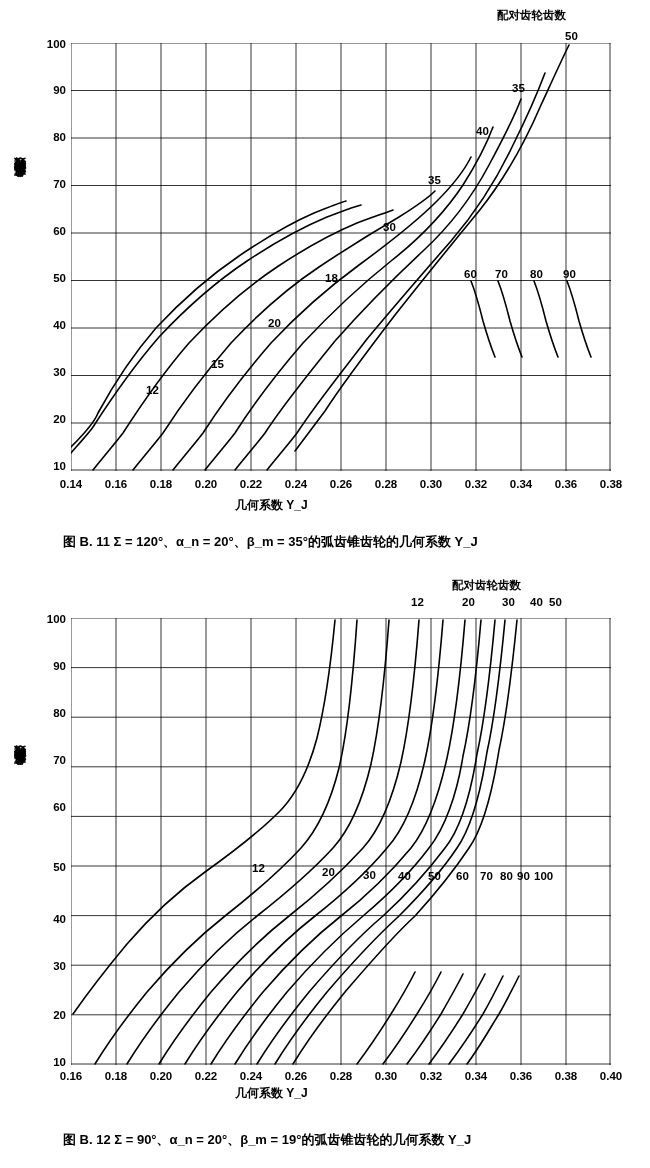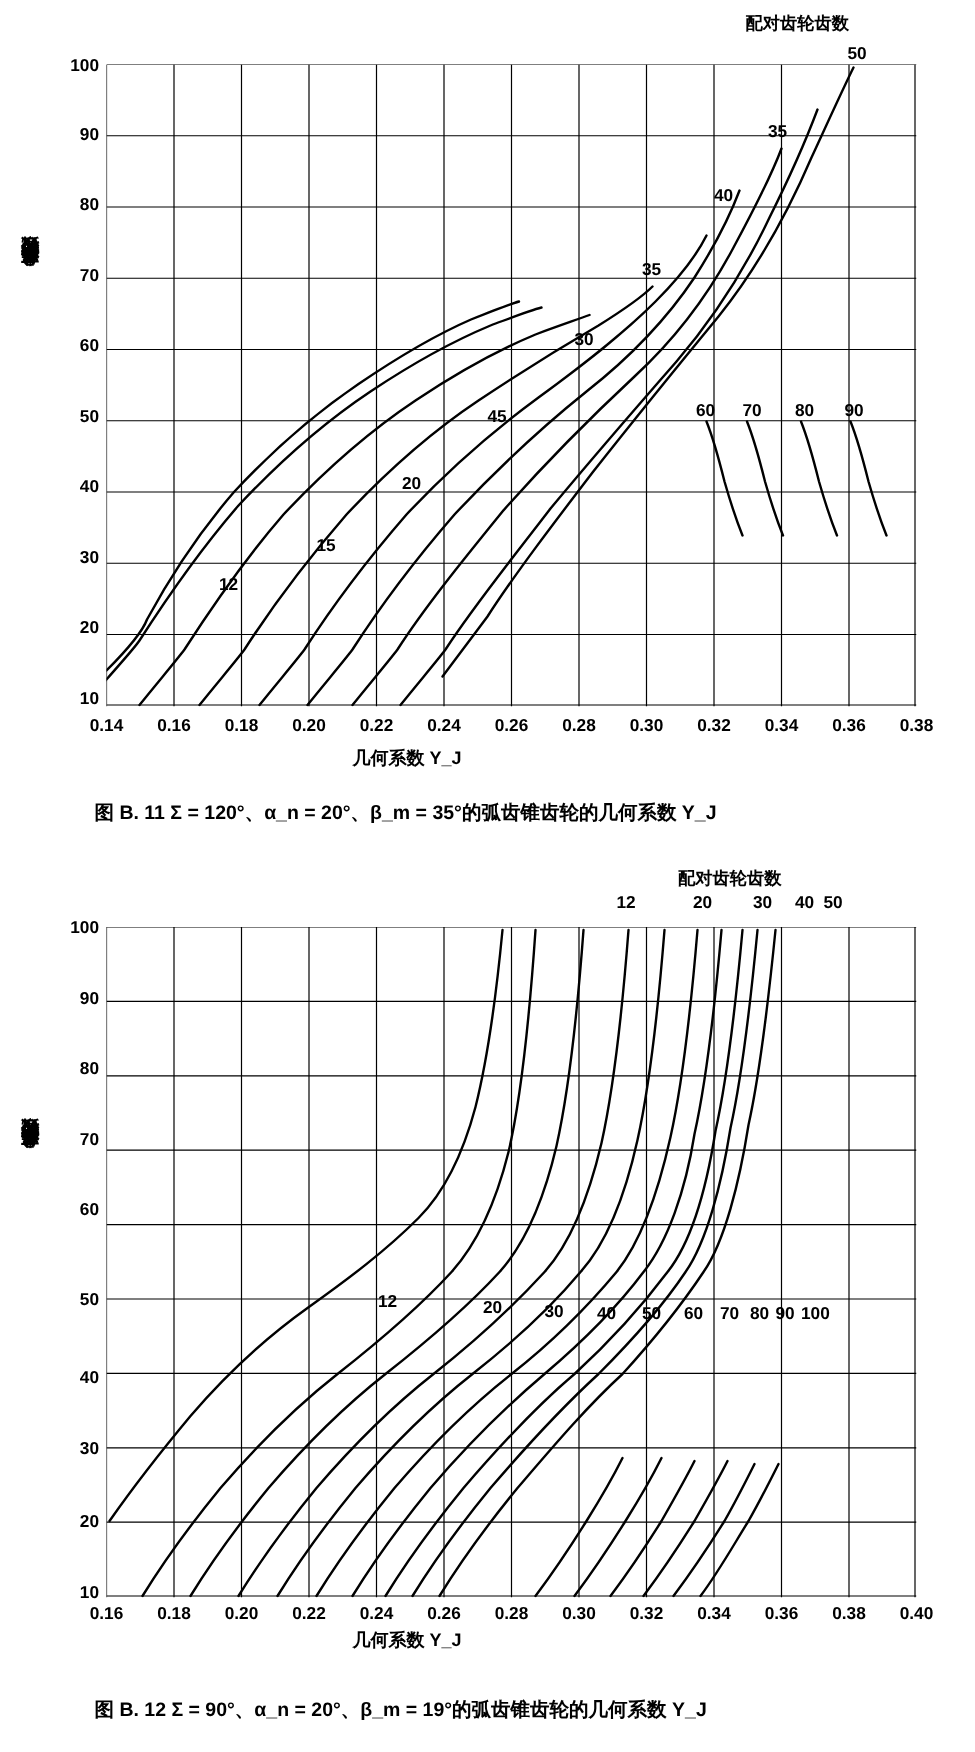--- a/index.html
+++ b/index.html
@@ -87,21 +87,21 @@
     <div class="tick xtick" style="left:363px;top:478px;width:46px;">0.28</div>
     <div class="tick xtick" style="left:408px;top:478px;width:46px;">0.30</div>
     <div class="tick xtick" style="left:453px;top:478px;width:46px;">0.32</div>
     <div class="tick xtick" style="left:498px;top:478px;width:46px;">0.34</div>
     <div class="tick xtick" style="left:543px;top:478px;width:46px;">0.36</div>
     <div class="tick xtick" style="left:588px;top:478px;width:46px;">0.38</div>
 
     <div class="tick" style="left:146px;top:384px;">12</div>
     <div class="tick" style="left:211px;top:358px;">15</div>
     <div class="tick" style="left:268px;top:317px;">20</div>
-    <div class="tick" style="left:325px;top:272px;">45</div>
+    <div class="tick" style="left:325px;top:272px;">18</div>
     <div class="tick" style="left:383px;top:221px;">30</div>
     <div class="tick" style="left:428px;top:174px;">35</div>
     <div class="tick" style="left:476px;top:125px;">40</div>
     <div class="tick" style="left:512px;top:82px;">35</div>
     <div class="tick" style="left:565px;top:30px;">50</div>
     <div class="tick" style="left:464px;top:268px;">60</div>
     <div class="tick" style="left:495px;top:268px;">70</div>
     <div class="tick" style="left:530px;top:268px;">80</div>
     <div class="tick" style="left:563px;top:268px;">90</div>
 

